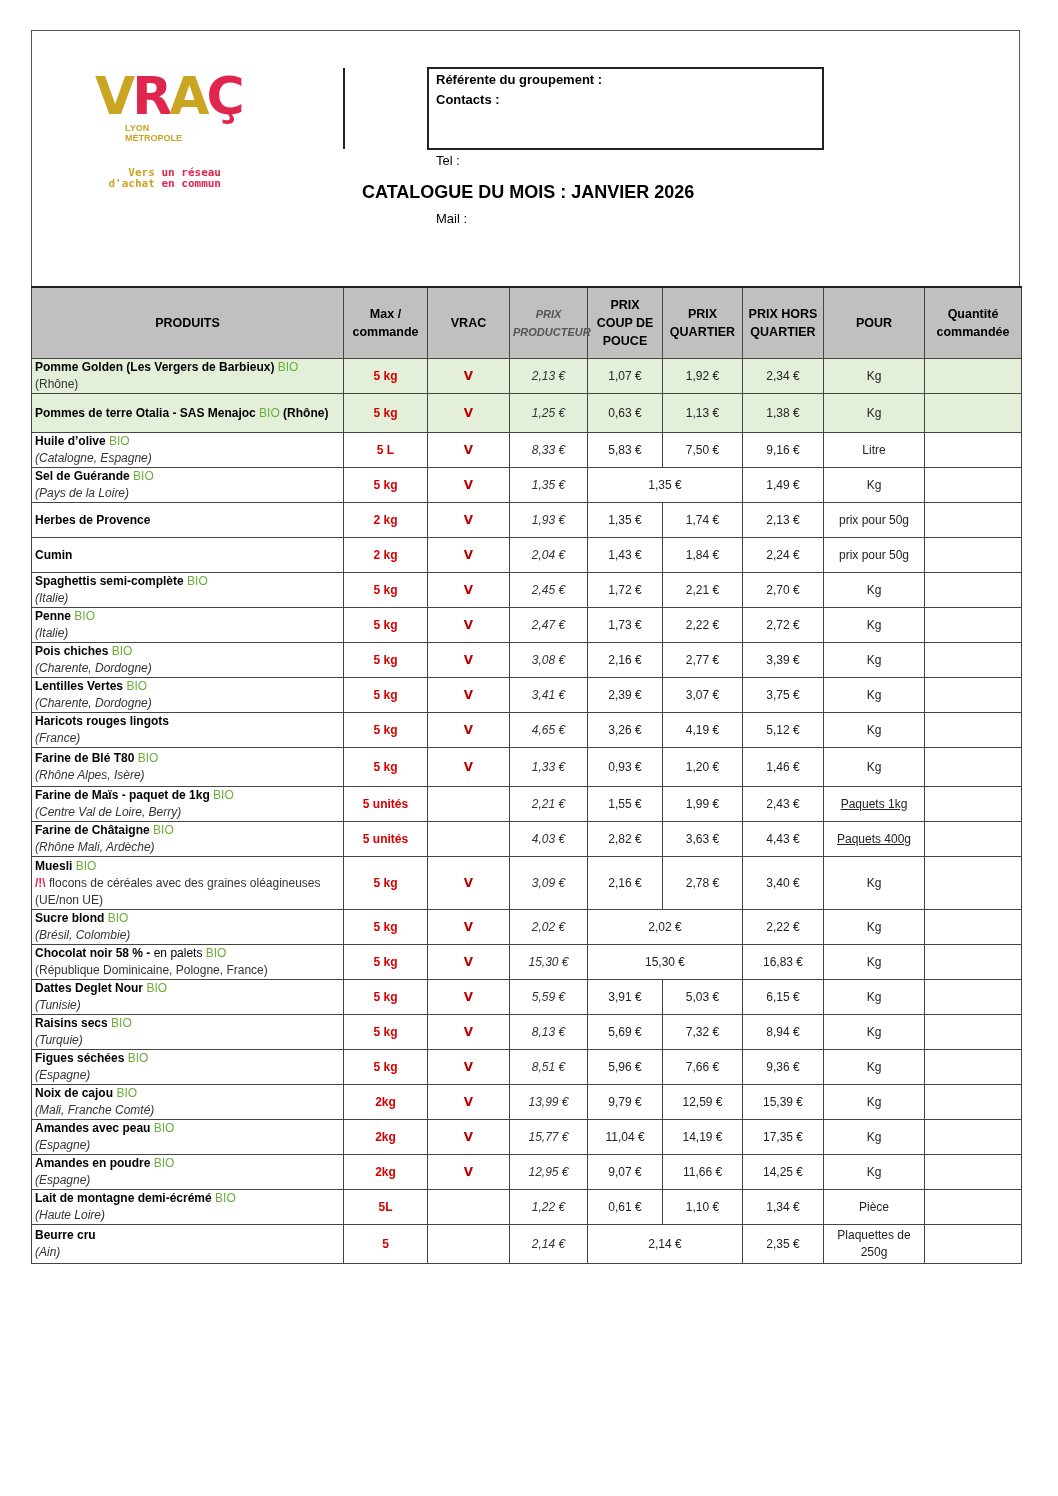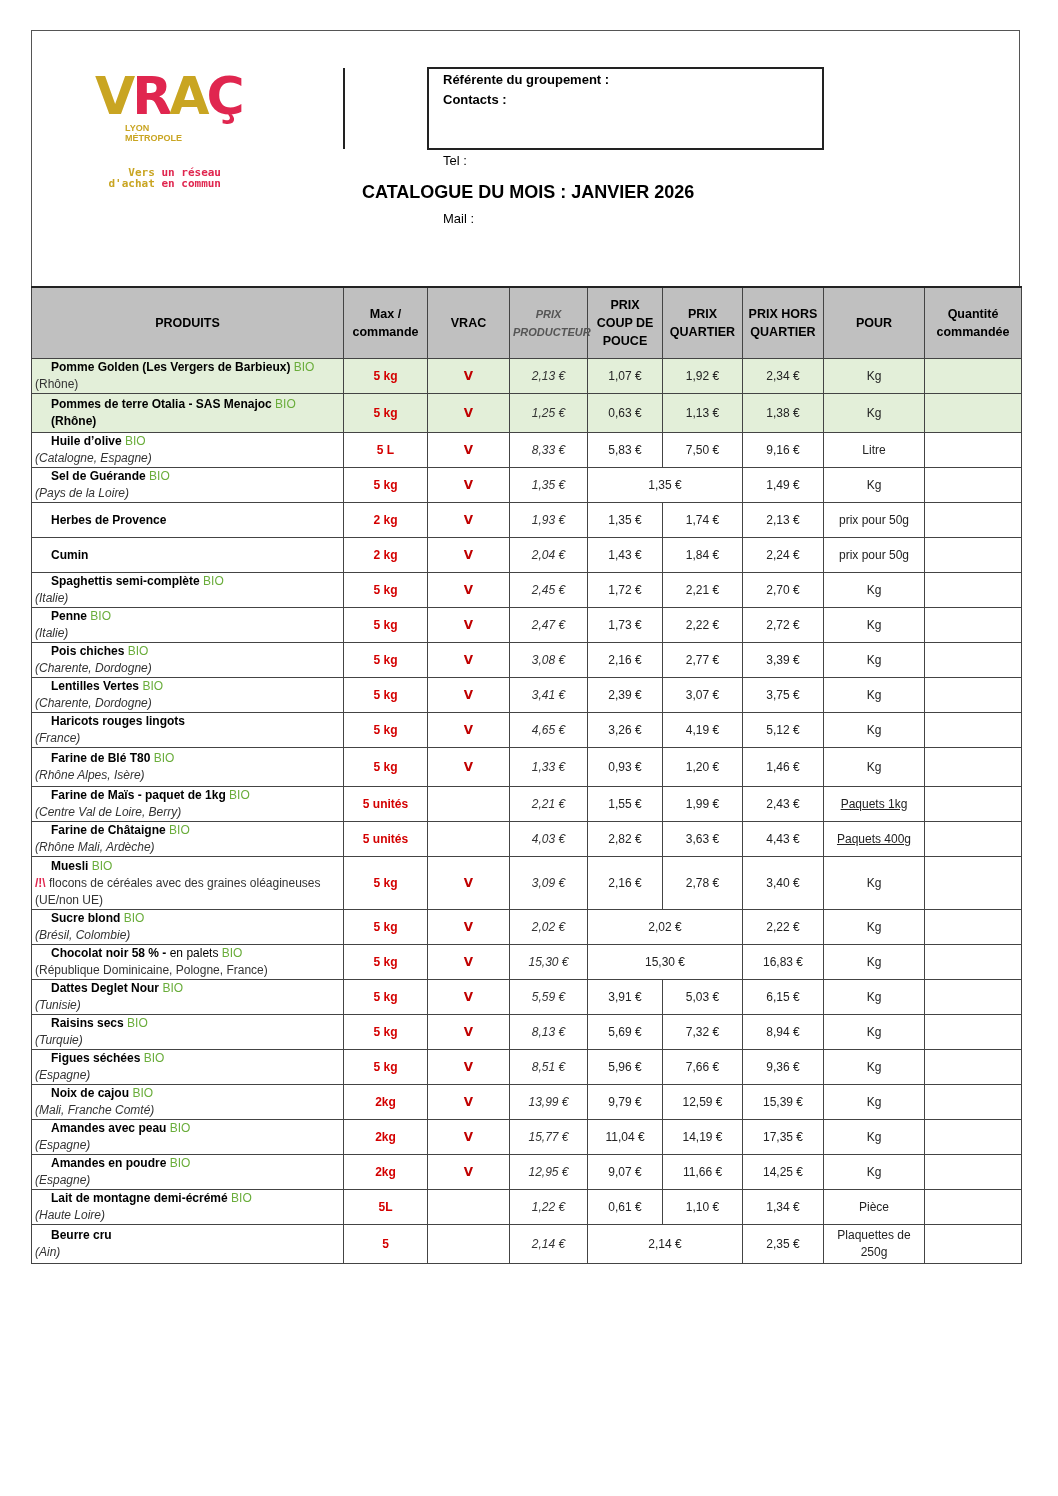--- a/index.html
+++ b/index.html
@@ -9,31 +9,31 @@
   .logo .vrac { font-family: "DejaVu Sans", sans-serif; font-weight: bold; font-size: 52px; letter-spacing: -3px; line-height: 52px; position: absolute; left: 0; top: 0; }
   .logo .v { color: #c9a522; }
   .logo .r { color: #e0264f; }
   .logo .a { color: #c9a522; }
   .logo .c { color: #e0264f; }
   .logo .city { position: absolute; left: 30px; top: 53px; font-size: 9px; font-weight: bold; color: #c9a522; line-height: 10px; }
   .logo .tag { position: absolute; left: 0; top: 82px; font-size: 11px; font-weight: bold; line-height: 11px; text-align: right; width: 126px; font-family: "DejaVu Sans Mono", monospace; margin-top: 15px; }
   .logo .tag .y { color: #c9a522; }
   .logo .tag .p { color: #e0264f; }
   .vline { position: absolute; left: 343px; top: 68px; width: 2px; height: 81px; background: #222; }
-  .info-box { position: absolute; left: 427px; top: 67px; width: 397px; height: 83px; border: 2px solid #222; box-sizing: border-box; padding: 3px 14px; font-size: 13px; line-height: 16px; }
+  .info-box { position: absolute; left: 427px; top: 67px; width: 397px; height: 83px; border: 2px solid #222; box-sizing: border-box; padding: 3px 7px; font-size: 13px; line-height: 16px; }
   .info-box div { height: 20px; }
   .info-box .b { font-weight: bold; }
   .info-box .small { height: 17px; font-weight: normal; margin-top: 41px; }
   .title { position: absolute; left: 362px; top: 182px; font-size: 18px; font-weight: bold; }
   table.catalog { position: absolute; left: 31px; top: 286px; border-collapse: collapse; width: 990px; table-layout: fixed; }
   table.catalog th, table.catalog td { border: 1.5px solid #444; font-size: 12px; padding: 0 3px; vertical-align: middle; }
   table.catalog th { background: #c0c0c0; font-weight: bold; text-align: center; height: 70px; line-height: 18px; font-size: 12.5px; border-top: 2px solid #222; }
   table.catalog th.prod-h { font-style: italic; font-weight: bold; color: #555; font-size: 11px; }
   td.name { text-align: left; line-height: 17px; padding-left: 3px; }
-  td.name .pn { font-weight: bold; margin-left: 16px; }
+  td.name .pn { font-weight: bold; }
   td.name .pn-extra { font-weight: normal; }
   td.name .bio { color: #6aad3b; font-weight: normal; }
   td.name .origin { font-style: italic; color: #333; }
   td.name .origin-plain { color: #333; }
   td.name .warn { color: #e0264f; font-weight: bold; }
   td.max { text-align: center; color: #d40000; font-weight: bold; font-size: 13px; }
   td.vrac { text-align: center; color: #c00000; font-weight: bold; font-size: 16px; font-family: "DejaVu Sans", sans-serif; }
   td.pp { text-align: center; font-style: italic; font-size: 10.5px; color: #333; }
   td.pr { text-align: center; color: #222; }
   td.pour { text-align: center; color: #222; line-height: 17px; }

